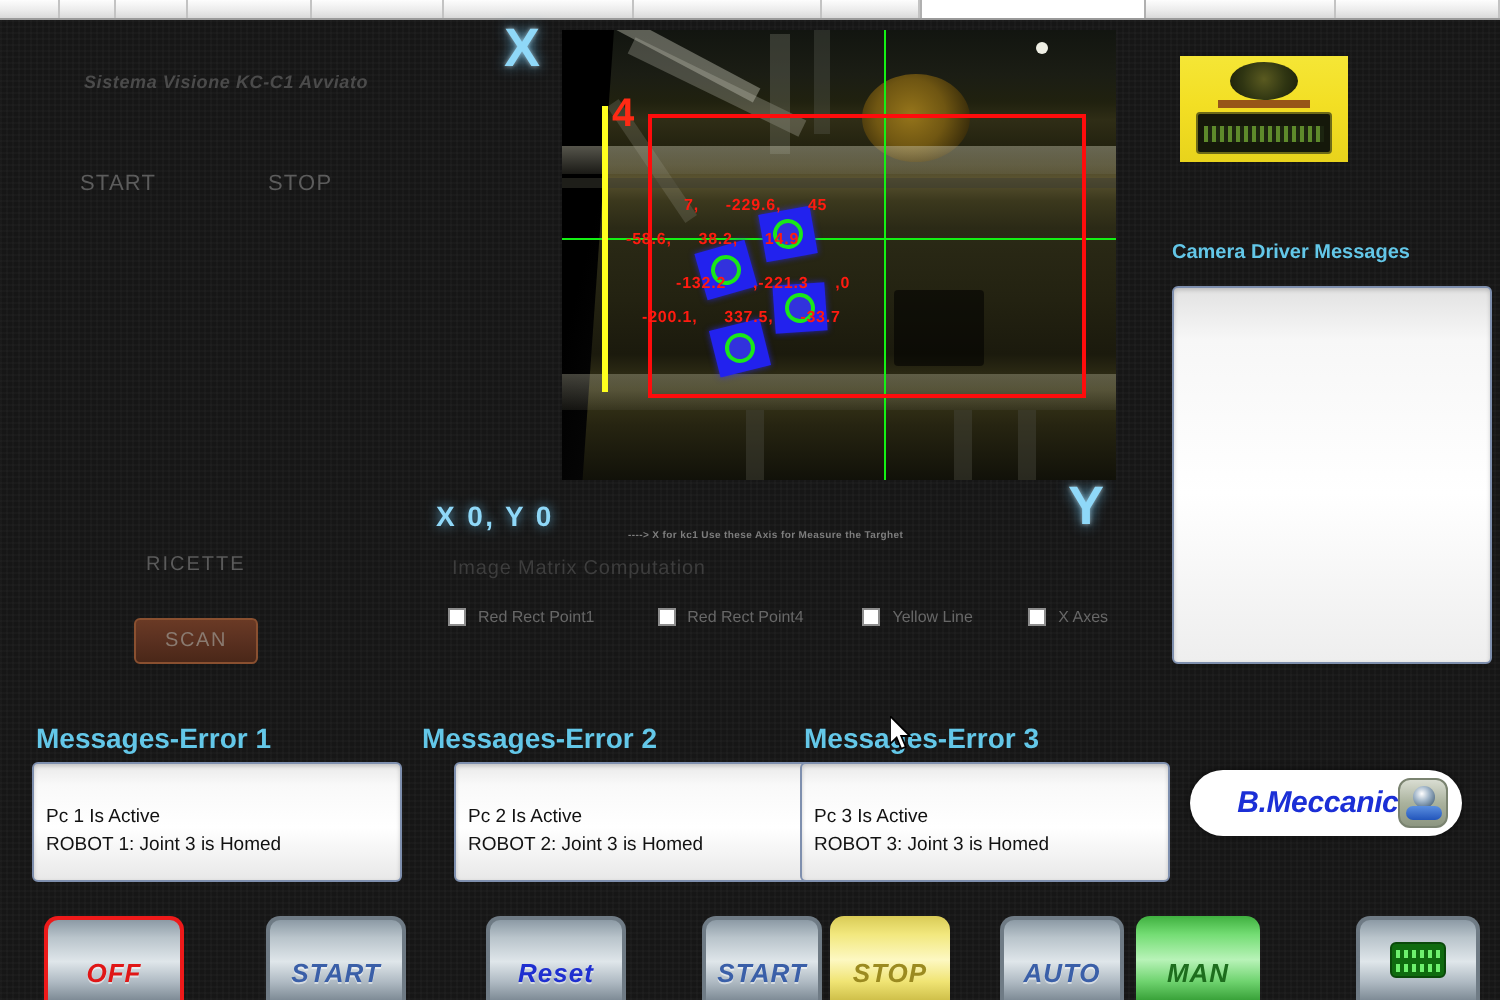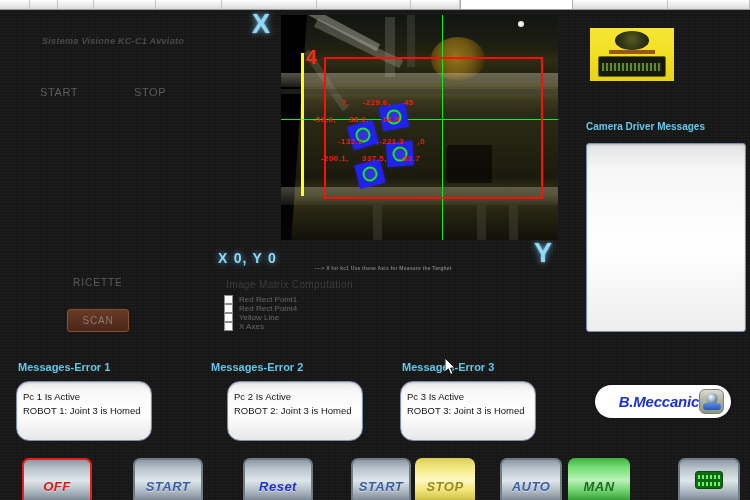--- a/index.html
+++ b/index.html
@@ -151,21 +151,21 @@
     color: #7d7d7d; font-size: 5px; font-weight: bold; white-space: nowrap;
     letter-spacing: .2px;
   }
 
   
   #imc-title {
     position: absolute; left: 226px; top: 279px;
     color: #3d3d3d; font-size: 10px; letter-spacing: .4px;
   }
   #imc-grid { position: absolute; left: 224px; top: 295px; width: 330px; }
-  .imc-row { display: flex; height: 18px; align-items: flex-start; flex-direction: column; }
+  .imc-row { display: flex; height: 18px; align-items: flex-end; }
   .imc-item { display: flex; align-items: center; }
   .imc-cb {
     width: 9px; height: 9px; background: #ffffff;
     border: 1px solid #8d8d8d; flex: 0 0 auto;
   }
   .imc-lbl { color: #676767; font-size: 8px; margin-left: 6px; white-space: nowrap; }
 
   
   #cdm-title {
     position: absolute; left: 586px; top: 121px;
@@ -211,28 +211,28 @@
   #scan-btn {
     position: absolute; left: 67px; top: 309px; width: 62px; height: 23px;
     background: linear-gradient(180deg,#6a3a25 0%,#5a3020 50%,#4a2718 100%);
     border: 1px solid #8a5030; border-radius: 3px;
     color: #8a7a70; font-size: 10px; letter-spacing: .8px;
     display: flex; align-items: center; justify-content: center;
   }
 
   
   .msg-title {
-    position: absolute; color: #63c7e8; font-size: 11px; font-weight: bold;
+    position: absolute; color: #63c7e8; font-size: 14px; font-weight: bold;
   }
   .msg-box {
-    position: absolute; width: 136px; height: 60px;
+    position: absolute; width: 185px; height: 60px;
     background: linear-gradient(180deg,#e9e9e9 0%,#f9f9f9 18%,#ffffff 55%,#e8e8e8 100%);
-    border: 1px solid #7e8fae; border-radius: 13px;
+    border: 1px solid #7e8fae; border-radius: 3px;
     box-shadow: inset 0 1px 2px rgba(0,0,0,.18);
-    padding: 8px 6px; color: #121212; font-size: 9.5px; line-height: 1.45;
+    padding: 20px 6px; color: #121212; font-size: 9.5px; line-height: 1.45;
   }
   #msg1-title { left: 18px; top: 361px; }
   #msg1-box   { left: 16px; top: 381px; }
   #msg2-title { left: 211px; top: 361px; }
   #msg2-box   { left: 227px; top: 381px; }
   #msg3-title { left: 402px; top: 361px; }
   #msg3-box   { left: 400px; top: 381px; }
 
   
   #bm-logo {

